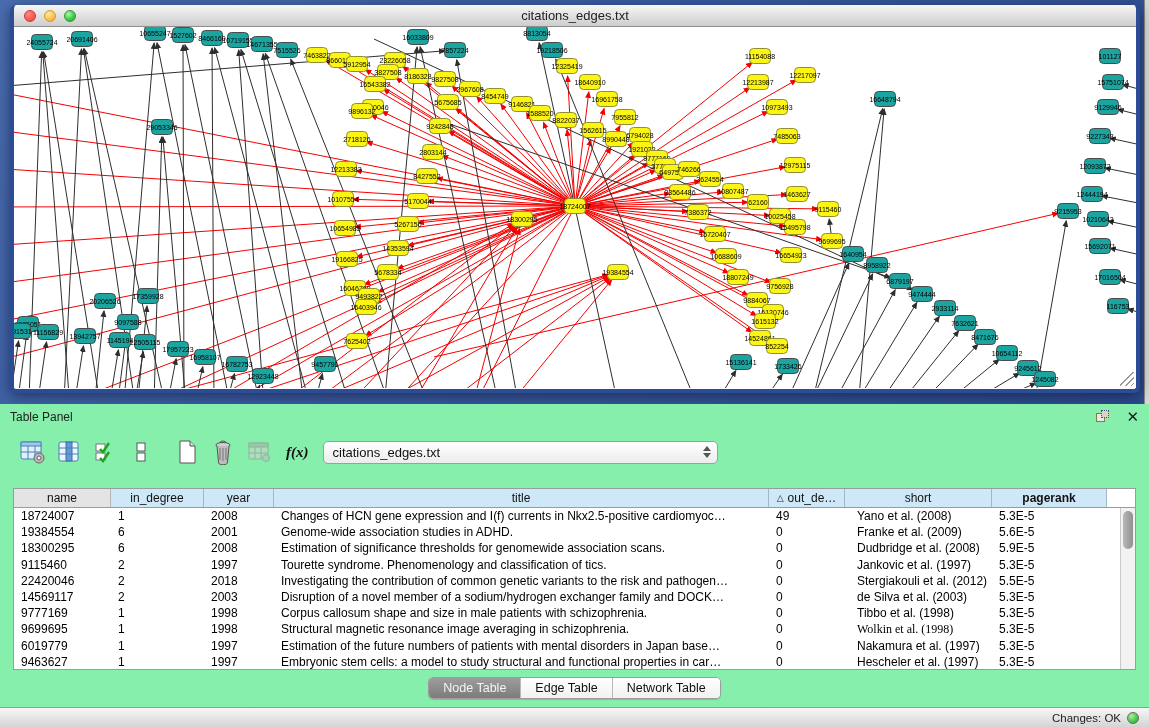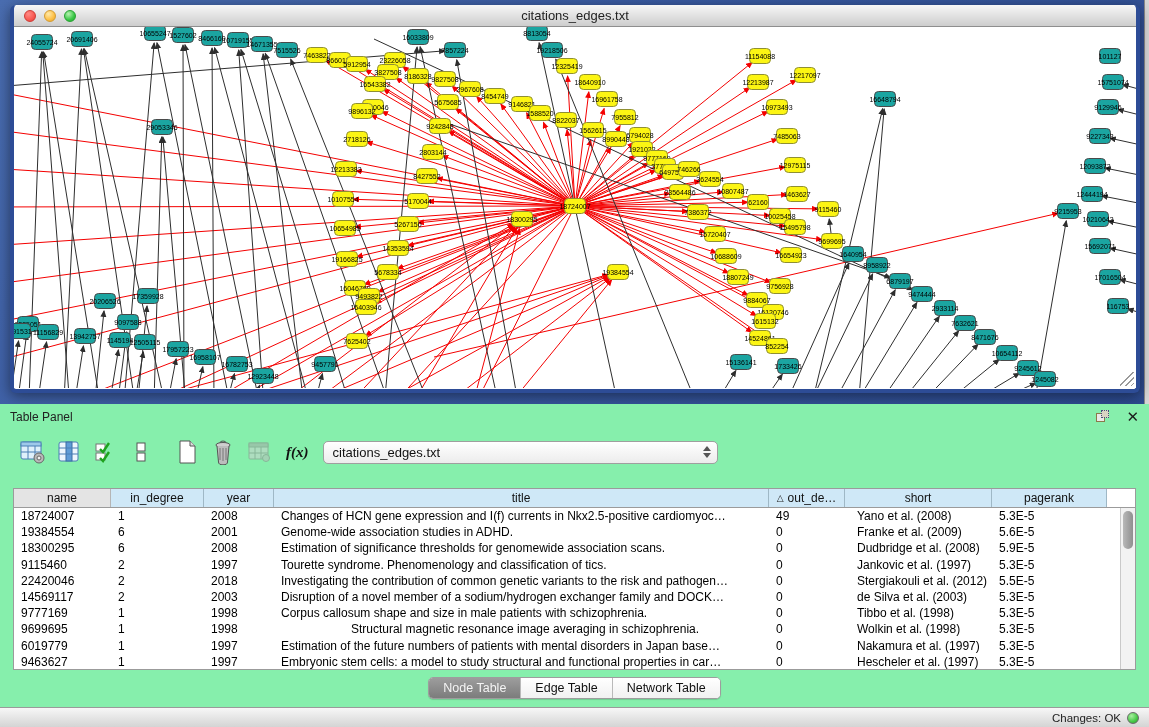--- a/index.html
+++ b/index.html
@@ -873,21 +873,21 @@
         <div class="gh-cell" style="width: 495px; flex: 0 0 auto;">
           <span>title</span>
         </div>
         <div class="gh-cell" style="width: 76px; flex: 0 0 auto;">
           <span class="tri">△</span>
           <span>out_de…</span>
         </div>
         <div class="gh-cell" style="width: 147px; flex: 0 0 auto;">
           <span>short</span>
         </div>
-        <div class="gh-cell" style="width: 115px; flex: 0 0 auto;">
+        <div class="gh-cell" style="width: 115px; flex: 0 0 auto; font-weight: bold;">
           <span>pagerank</span>
         </div>
       </div>
     <div class="grid-body" id="grid-body">
       <div class="grow">
           <div class="gcell" style="width: 97px; flex: 0 0 auto;">18724007</div>
           <div class="gcell" style="width: 93px; flex: 0 0 auto;">1</div>
           <div class="gcell" style="width: 70px; flex: 0 0 auto;">2008</div>
           <div class="gcell" style="width: 495px; flex: 0 0 auto;">Changes of HCN gene expression and I(f) currents in Nkx2.5-positive cardiomyoc…</div>
           <div class="gcell" style="width: 76px; flex: 0 0 auto;">49</div>
@@ -945,23 +945,23 @@
           <div class="gcell" style="width: 70px; flex: 0 0 auto;">1998</div>
           <div class="gcell" style="width: 495px; flex: 0 0 auto;">Corpus callosum shape and size in male patients with schizophrenia.</div>
           <div class="gcell" style="width: 76px; flex: 0 0 auto;">0</div>
           <div class="gcell" style="width: 147px; flex: 0 0 auto; padding-left: 12px;">Tibbo et al. (1998)</div>
           <div class="gcell" style="width: 115px; flex: 0 0 auto;">5.3E-5</div>
         </div>
         <div class="grow">
           <div class="gcell" style="width: 97px; flex: 0 0 auto;">9699695</div>
           <div class="gcell" style="width: 93px; flex: 0 0 auto;">1</div>
           <div class="gcell" style="width: 70px; flex: 0 0 auto;">1998</div>
-          <div class="gcell" style="width: 495px; flex: 0 0 auto; text-align: center;">Structural magnetic resonance image averaging in schizophrenia.</div>
+          <div class="gcell" style="width: 495px; flex: 0 0 auto;">Structural magnetic resonance image averaging in schizophrenia.</div>
           <div class="gcell" style="width: 76px; flex: 0 0 auto;">0</div>
-          <div class="gcell" style="width: 147px; flex: 0 0 auto; padding-left: 12px;">Wolkin et al. (1998)</div>
+          <div class="gcell" style="width: 147px; flex: 0 0 auto; padding-left: 12px; font-family: Liberation Serif, serif;">Wolkin et al. (1998)</div>
           <div class="gcell" style="width: 115px; flex: 0 0 auto;">5.3E-5</div>
         </div>
         <div class="grow">
           <div class="gcell" style="width: 97px; flex: 0 0 auto;">6019779</div>
           <div class="gcell" style="width: 93px; flex: 0 0 auto;">1</div>
           <div class="gcell" style="width: 70px; flex: 0 0 auto;">1997</div>
           <div class="gcell" style="width: 495px; flex: 0 0 auto;">Estimation of the future numbers of patients with mental disorders in Japan base…</div>
           <div class="gcell" style="width: 76px; flex: 0 0 auto;">0</div>
           <div class="gcell" style="width: 147px; flex: 0 0 auto; padding-left: 12px;">Nakamura et al. (1997)</div>
           <div class="gcell" style="width: 115px; flex: 0 0 auto;">5.3E-5</div>

